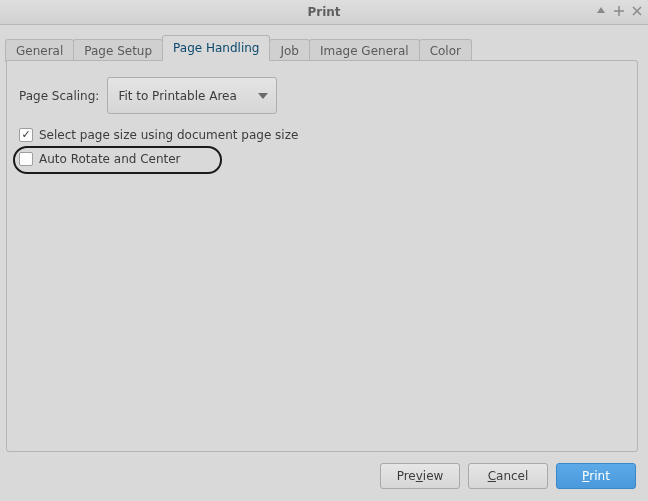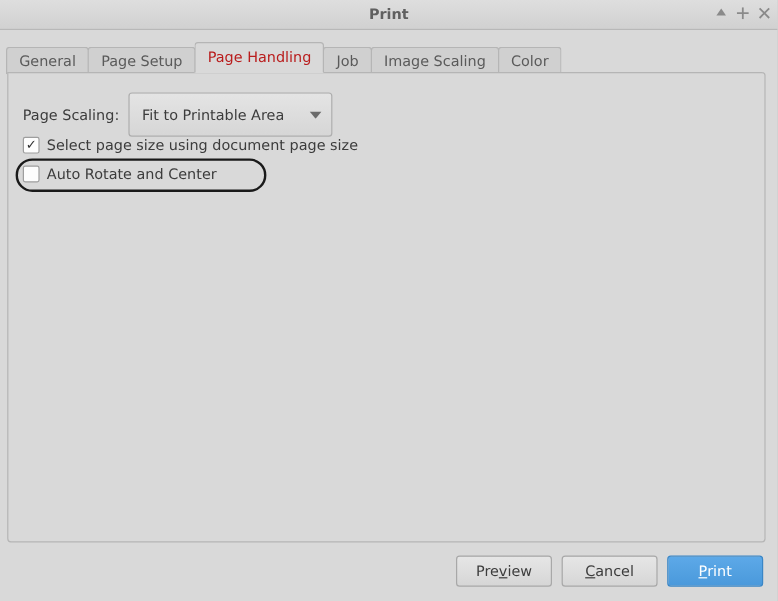--- a/index.html
+++ b/index.html
@@ -66,41 +66,41 @@
     color: #5a5a5a;
     border-top-left-radius: 3px;
     border-top-right-radius: 3px;
     margin-right: -1px;
     position: relative;
     top: 1px;
     white-space: nowrap;
   }
   .tab.active {
     background: #d9d9d9;
-    color: #b91c1c;
+    color: #0c4a6e;
     border-bottom: 1px solid #d9d9d9;
     top: 0px;
     padding-top: 5px;
     padding-bottom: 5px;
     z-index: 2;
   }
   .tab-panel {
     border: 1px solid #b5b5b5;
     border-radius: 0 3px 3px 3px;
     background: #d9d9d9;
     height: 392px;
     box-sizing: border-box;
     padding: 16px 12px;
     position: relative;
     top: -1px;
   }
   .row {
     display: flex;
     align-items: center;
-    margin-bottom: 0;
+    margin-bottom: 14px;
   }
   .label {
     margin-right: 8px;
     color: #3c3c3c;
   }
   .combo {
     display: inline-flex;
     align-items: center;
     background: linear-gradient(to bottom, #e4e4e4, #d6d6d6);
     border: 1px solid #aeaeae;
@@ -204,21 +204,21 @@
     </div>
   </div>
 
   <div class="content">
 
     <div class="tabs">
       <div class="tab">General</div>
       <div class="tab">Page Setup</div>
       <div class="tab active">Page Handling</div>
       <div class="tab">Job</div>
-      <div class="tab">Image Scaling</div>
+      <div class="tab">Image General</div>
       <div class="tab">Color</div>
     </div>
 
     <div class="tab-panel">
 
       <div class="row">
         <span class="label">Page Scaling:</span>
         <div class="combo">
           <span>Fit to Printable Area</span>
           <span class="arrow">

